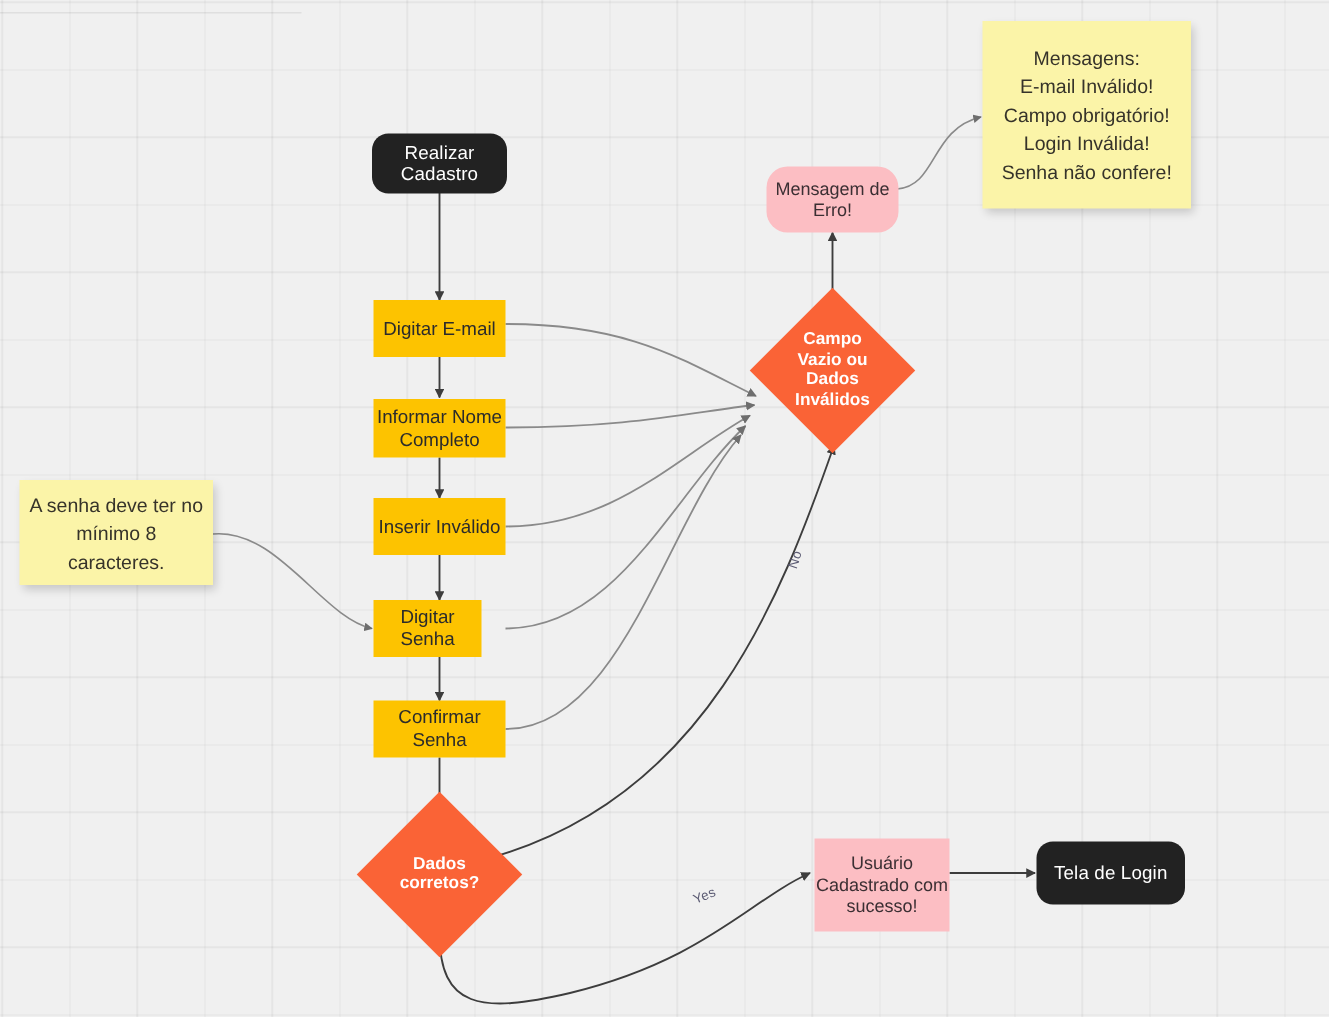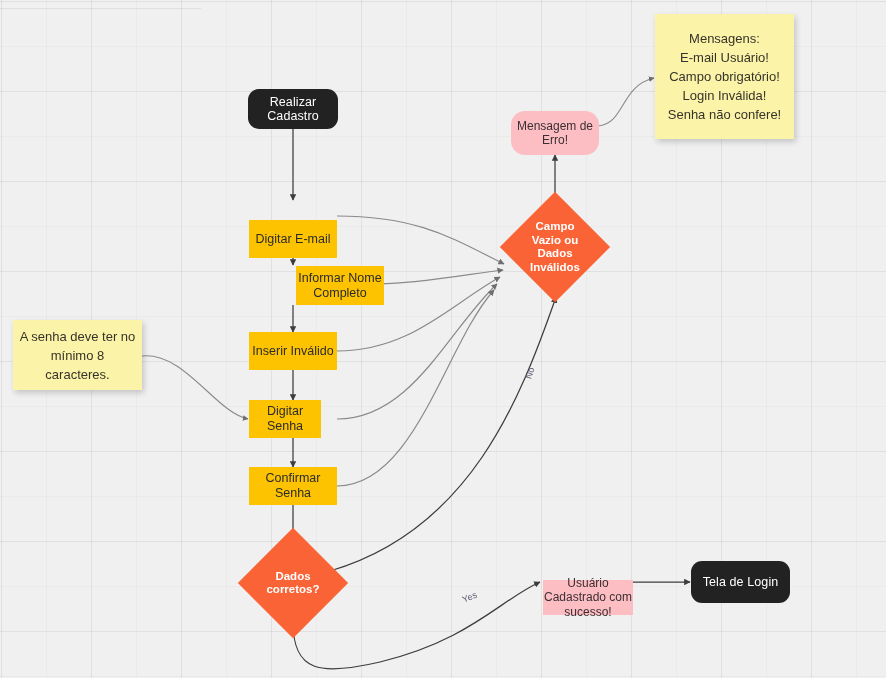--- a/index.html
+++ b/index.html
@@ -166,25 +166,25 @@
       <path d="M 142,356 C 185,352 215,412 248,419" marker-end="url(#arrowlt)"></path>
 
       <path d="M 598,126 C 625,124 620,86 654,78" marker-end="url(#arrowlt)"></path>
     </g>
   </svg>
 
   <div class="node terminal" style="left:248px; top:89px; width:90px; height:40px;">
     <span>Realizar Cadastro</span>
   </div>
 
-  <div class="node process" style="left:249px; top:200px; width:88px; height:38px;margin-top:20px;">
+  <div class="node process" style="left:249px; top:200px; width:88px; height:38px;">
     <span>Digitar E-mail</span>
   </div>
 
-  <div class="node process" style="left:249px; top:266px; width:88px; height:39px; flex-direction:column;margin-left:47px;">
+  <div class="node process" style="left:249px; top:266px; width:88px; height:39px; flex-direction:column;">
     <span>Informar Nome</span>
     <span>Completo</span>
   </div>
 
   <div class="node process" style="left:249px; top:332px; width:88px; height:38px;">
     <span>Inserir Inválido</span>
   </div>
 
   <div class="node process" style="left:249px; top:400px; width:72px; height:38px;">
     <span>Digitar Senha</span>
@@ -210,33 +210,33 @@
       <div>Dados</div>
       <div>Inválidos</div>
     </div>
   </div>
 
   <div class="node message" style="left:511px; top:111px; width:88px; height:44px; flex-direction:column;border-radius:14px;">
     <span>Mensagem de</span>
     <span>Erro!</span>
   </div>
 
-  <div class="node message" style="left:543px; top:580px; width:90px; height:35px; flex-direction:column;">
+  <div class="node message" style="left:543px; top:559px; width:90px; height:62px; flex-direction:column;">
     <span>Usuário</span>
     <span>Cadastrado com</span>
     <span>sucesso!</span>
   </div>
 
   <div class="node terminal" style="left:691px; top:561px; width:99px; height:42px;">
     <span>Tela de Login</span>
   </div>
 
   <div class="node sticky" style="left:655px; top:14px; width:139px; height:125px;">
     <span class="sticky-title">Mensagens:</span>
-    <span>E-mail Usuário!</span>
+    <span>E-mail Inválido!</span>
     <span>Campo obrigatório!</span>
     <span>Login Inválida!</span>
     <span>Senha não confere!</span>
   </div>
 
   <div class="node sticky" style="left:13px; top:320px; width:129px; height:70px;">
     <span>A senha deve ter no</span>
     <span>mínimo 8</span>
     <span>caracteres.</span>
   </div>

